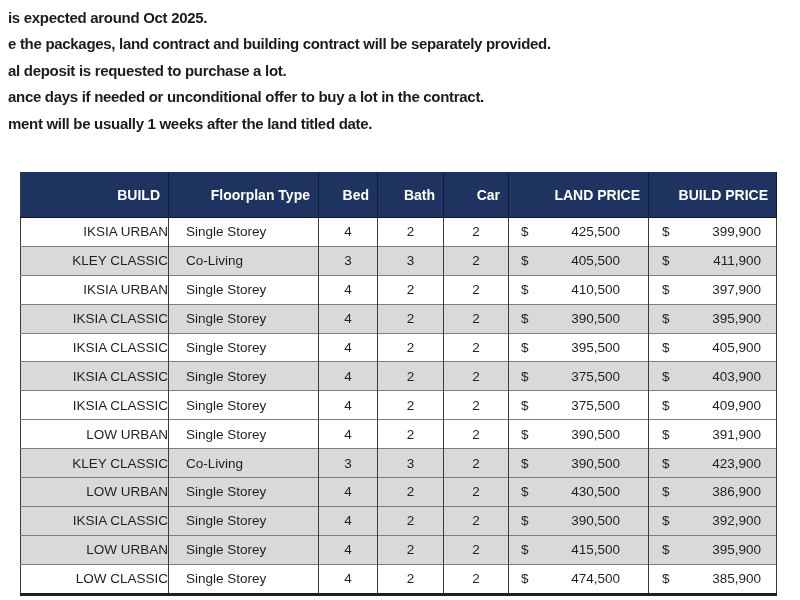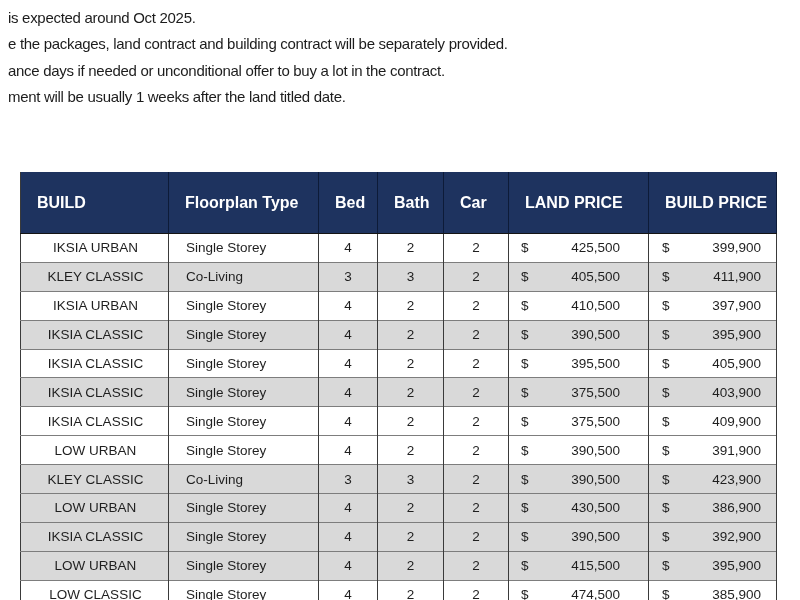--- a/index.html
+++ b/index.html
@@ -20,81 +20,82 @@
     overflow:hidden;
     font-family:"Liberation Sans","DejaVu Sans",sans-serif;
   }
   
   .notes{
     position:absolute;
     left:8px;top:5px;
     width:780px;
     color:#1c1c1c;
     font-size:15px;
-    font-weight:400;
+    font-weight:700;
     letter-spacing:-0.3px;
     line-height:26.4px;
     white-space:nowrap;
   }
   
   table.pkg-table{
     position:absolute;
     left:20px;top:172px;
     width:756px;
     border-collapse:collapse;
     table-layout:fixed;
     border-left:1.5px solid var(--grid-dark);
     border-bottom:3px solid #1f1f1f;
   }
   .pkg-table th{
     background:var(--header-bg);
     color:var(--header-text);
-    font-size:16px;
+    font-size:14px;
     font-weight:700;
-    text-align:left;
+    text-align:right;
     height:29px;
-    padding:16px;
+    padding:8px;
     border-right:1px solid var(--header-divider);
     border-bottom:1.5px solid #141414;
     overflow:hidden;
     white-space:nowrap;
   }
   .pkg-table td{
     height:27.9px;
     padding:0;
     font-size:13.5px;
     color:var(--body-text);
     border-right:1.5px solid var(--grid-dark);
     border-top:1px solid var(--grid-light);
     overflow:hidden;
     white-space:nowrap;
     background:var(--row-plain);
     vertical-align:middle;
   }
   .pkg-table tbody tr:first-child td{border-top:none;}
   .pkg-table tr.shaded td{background:var(--row-shaded);margin-left:20px;}
-  td.c-build{padding-left:6px;text-align:center;}
+  td.c-build{padding-left:6px;text-align:right;}
   td.c-build .clip{display:inline-block;margin-left:-4px;}
   td.c-floorplan{padding-left:17px;text-align:left;}
   td.c-num{text-align:center;}
   td.c-price .wrap{
     display:flex;
     justify-content:space-between;
     align-items:center;
     height:100%;
   }
   td.c-price.land .wrap{padding:0 28px 0 12px;}
   td.c-price.build .wrap{padding:0 15px 0 13px;}
 </style>
 </head>
 <body>
 
 <div class="notes">
   <div class="note-line">is expected around Oct 2025.</div>
   <div class="note-line">e the packages, land contract and building contract will be separately provided.</div>
+  <div class="note-line">al deposit is requested to purchase a lot.</div>
   <div class="note-line">ance days if needed or unconditional offer to buy a lot in the contract.</div>
   <div class="note-line">ment will be usually 1 weeks after the land titled date.</div>
 </div>
 
 <table class="pkg-table">
   <colgroup>
     <col style="width:148px">
     <col style="width:150px">
     <col style="width:59px">
     <col style="width:66px">

